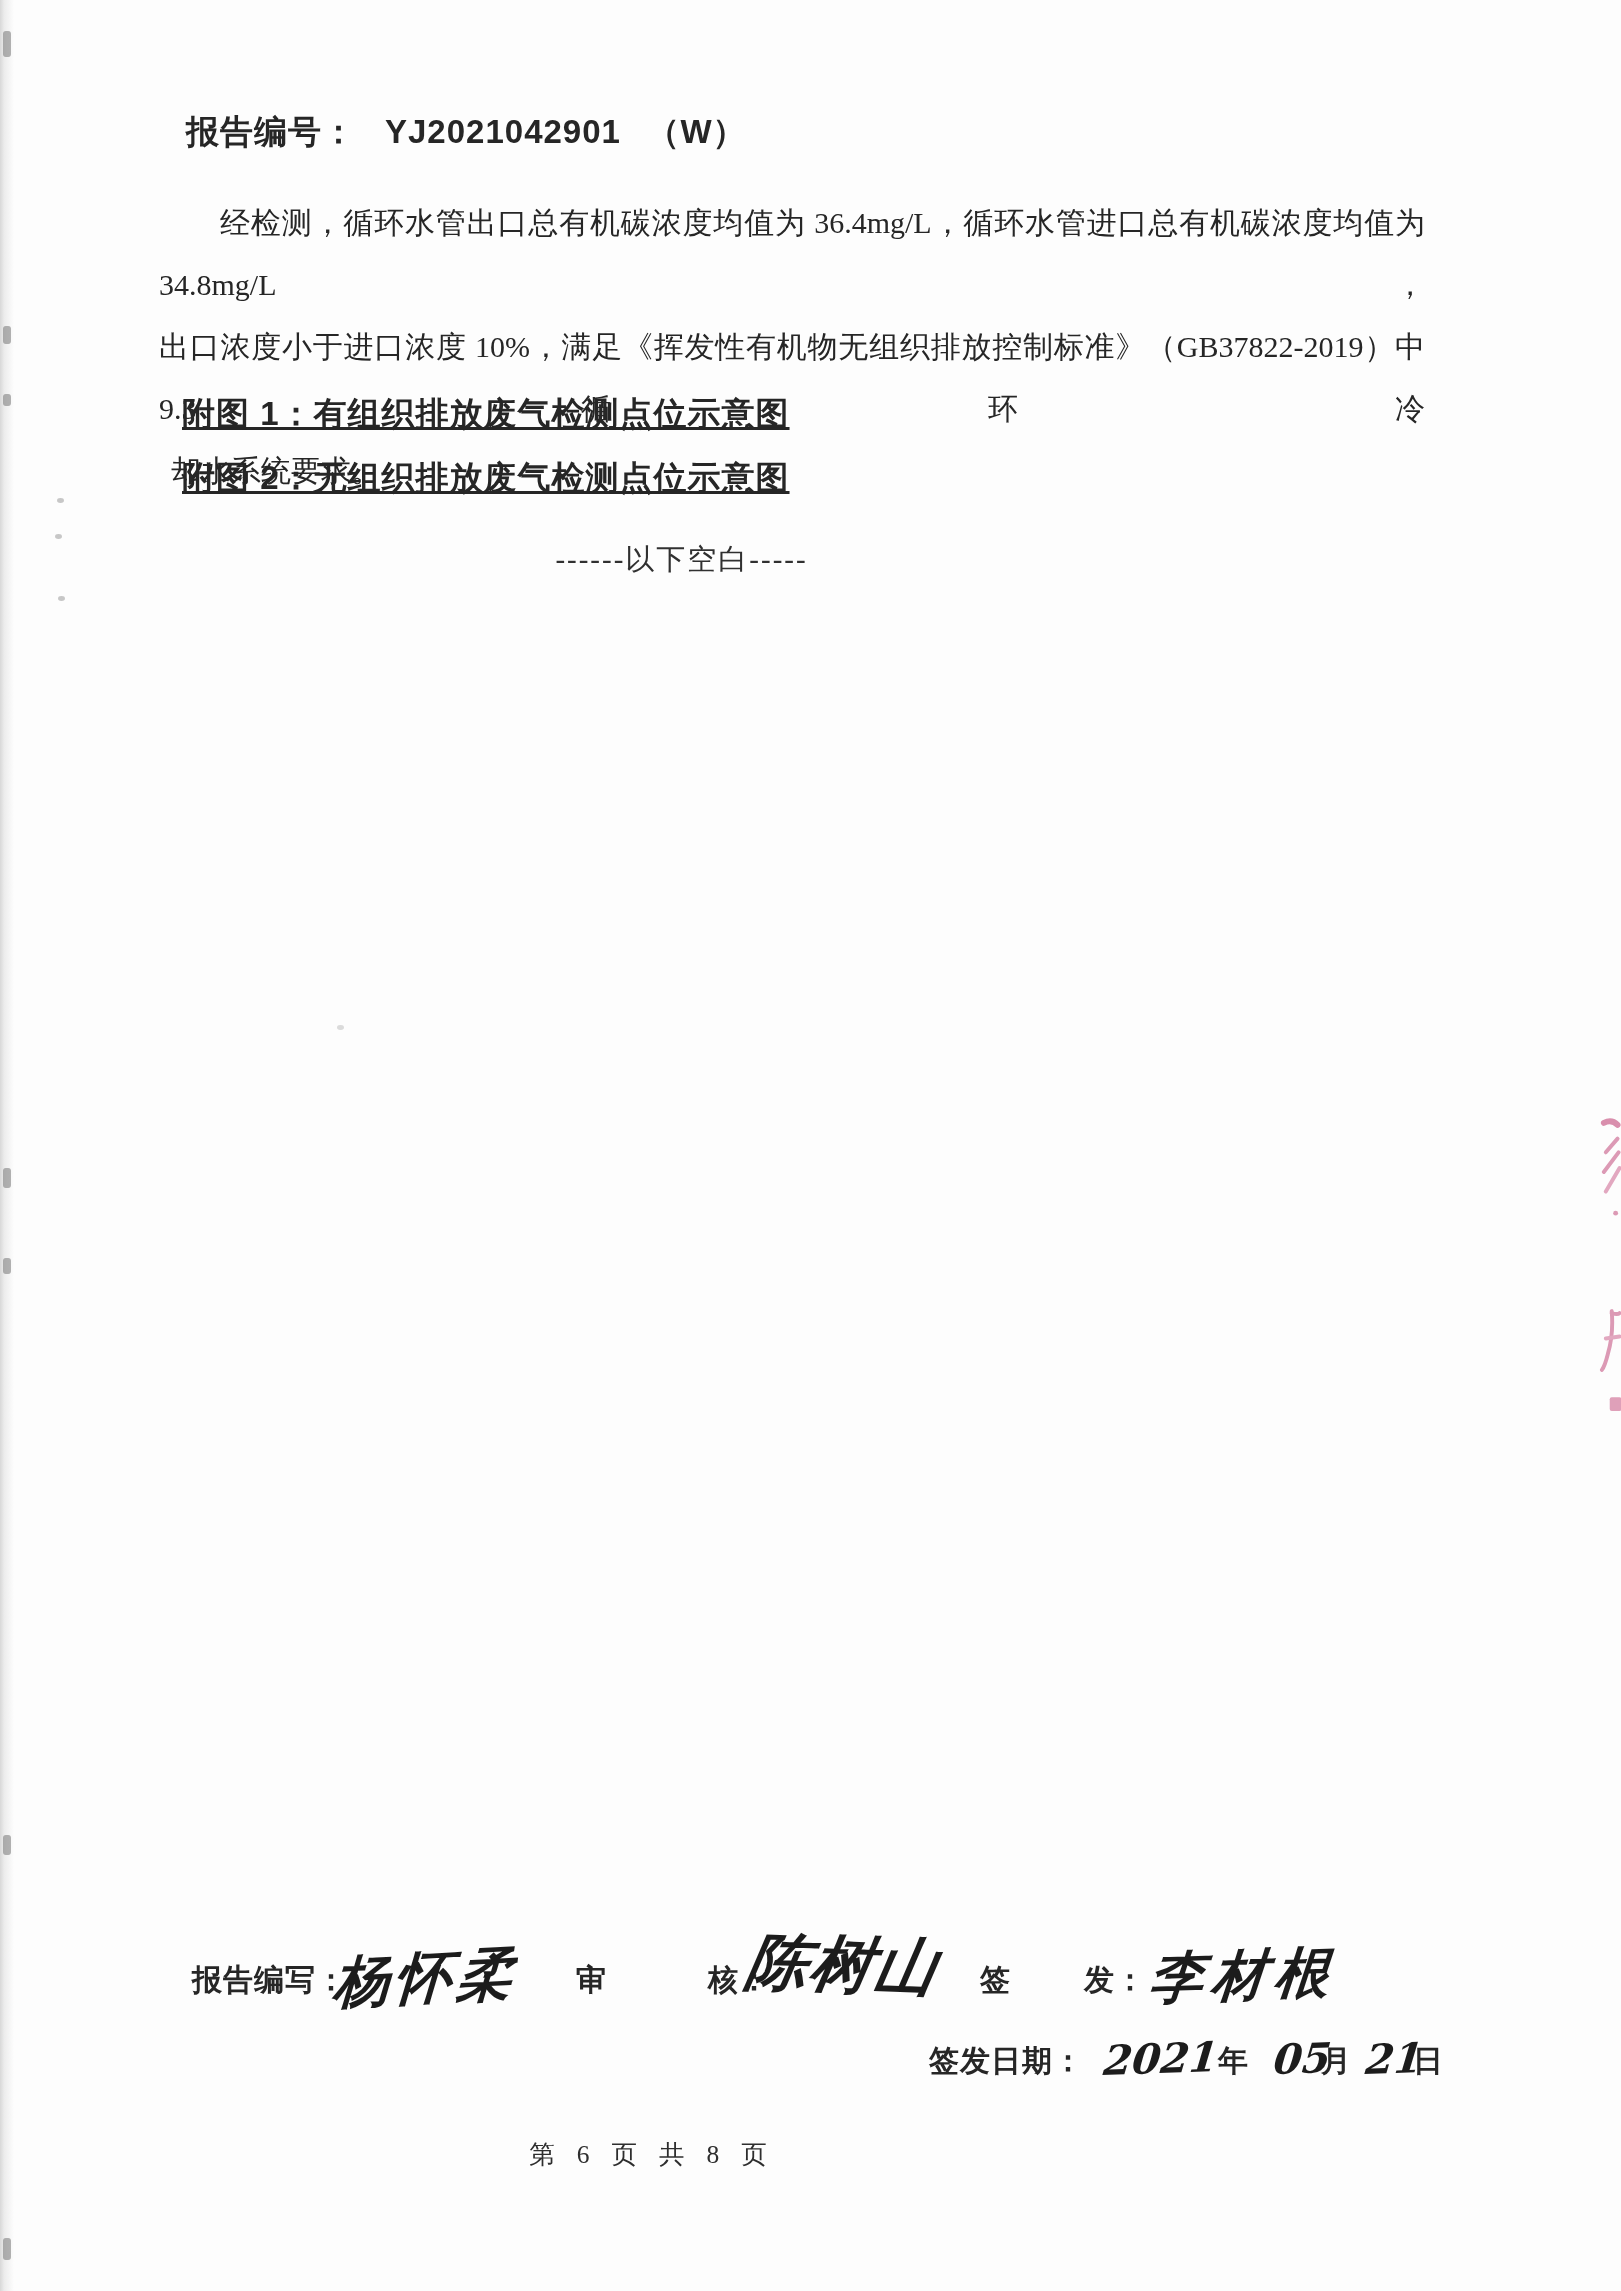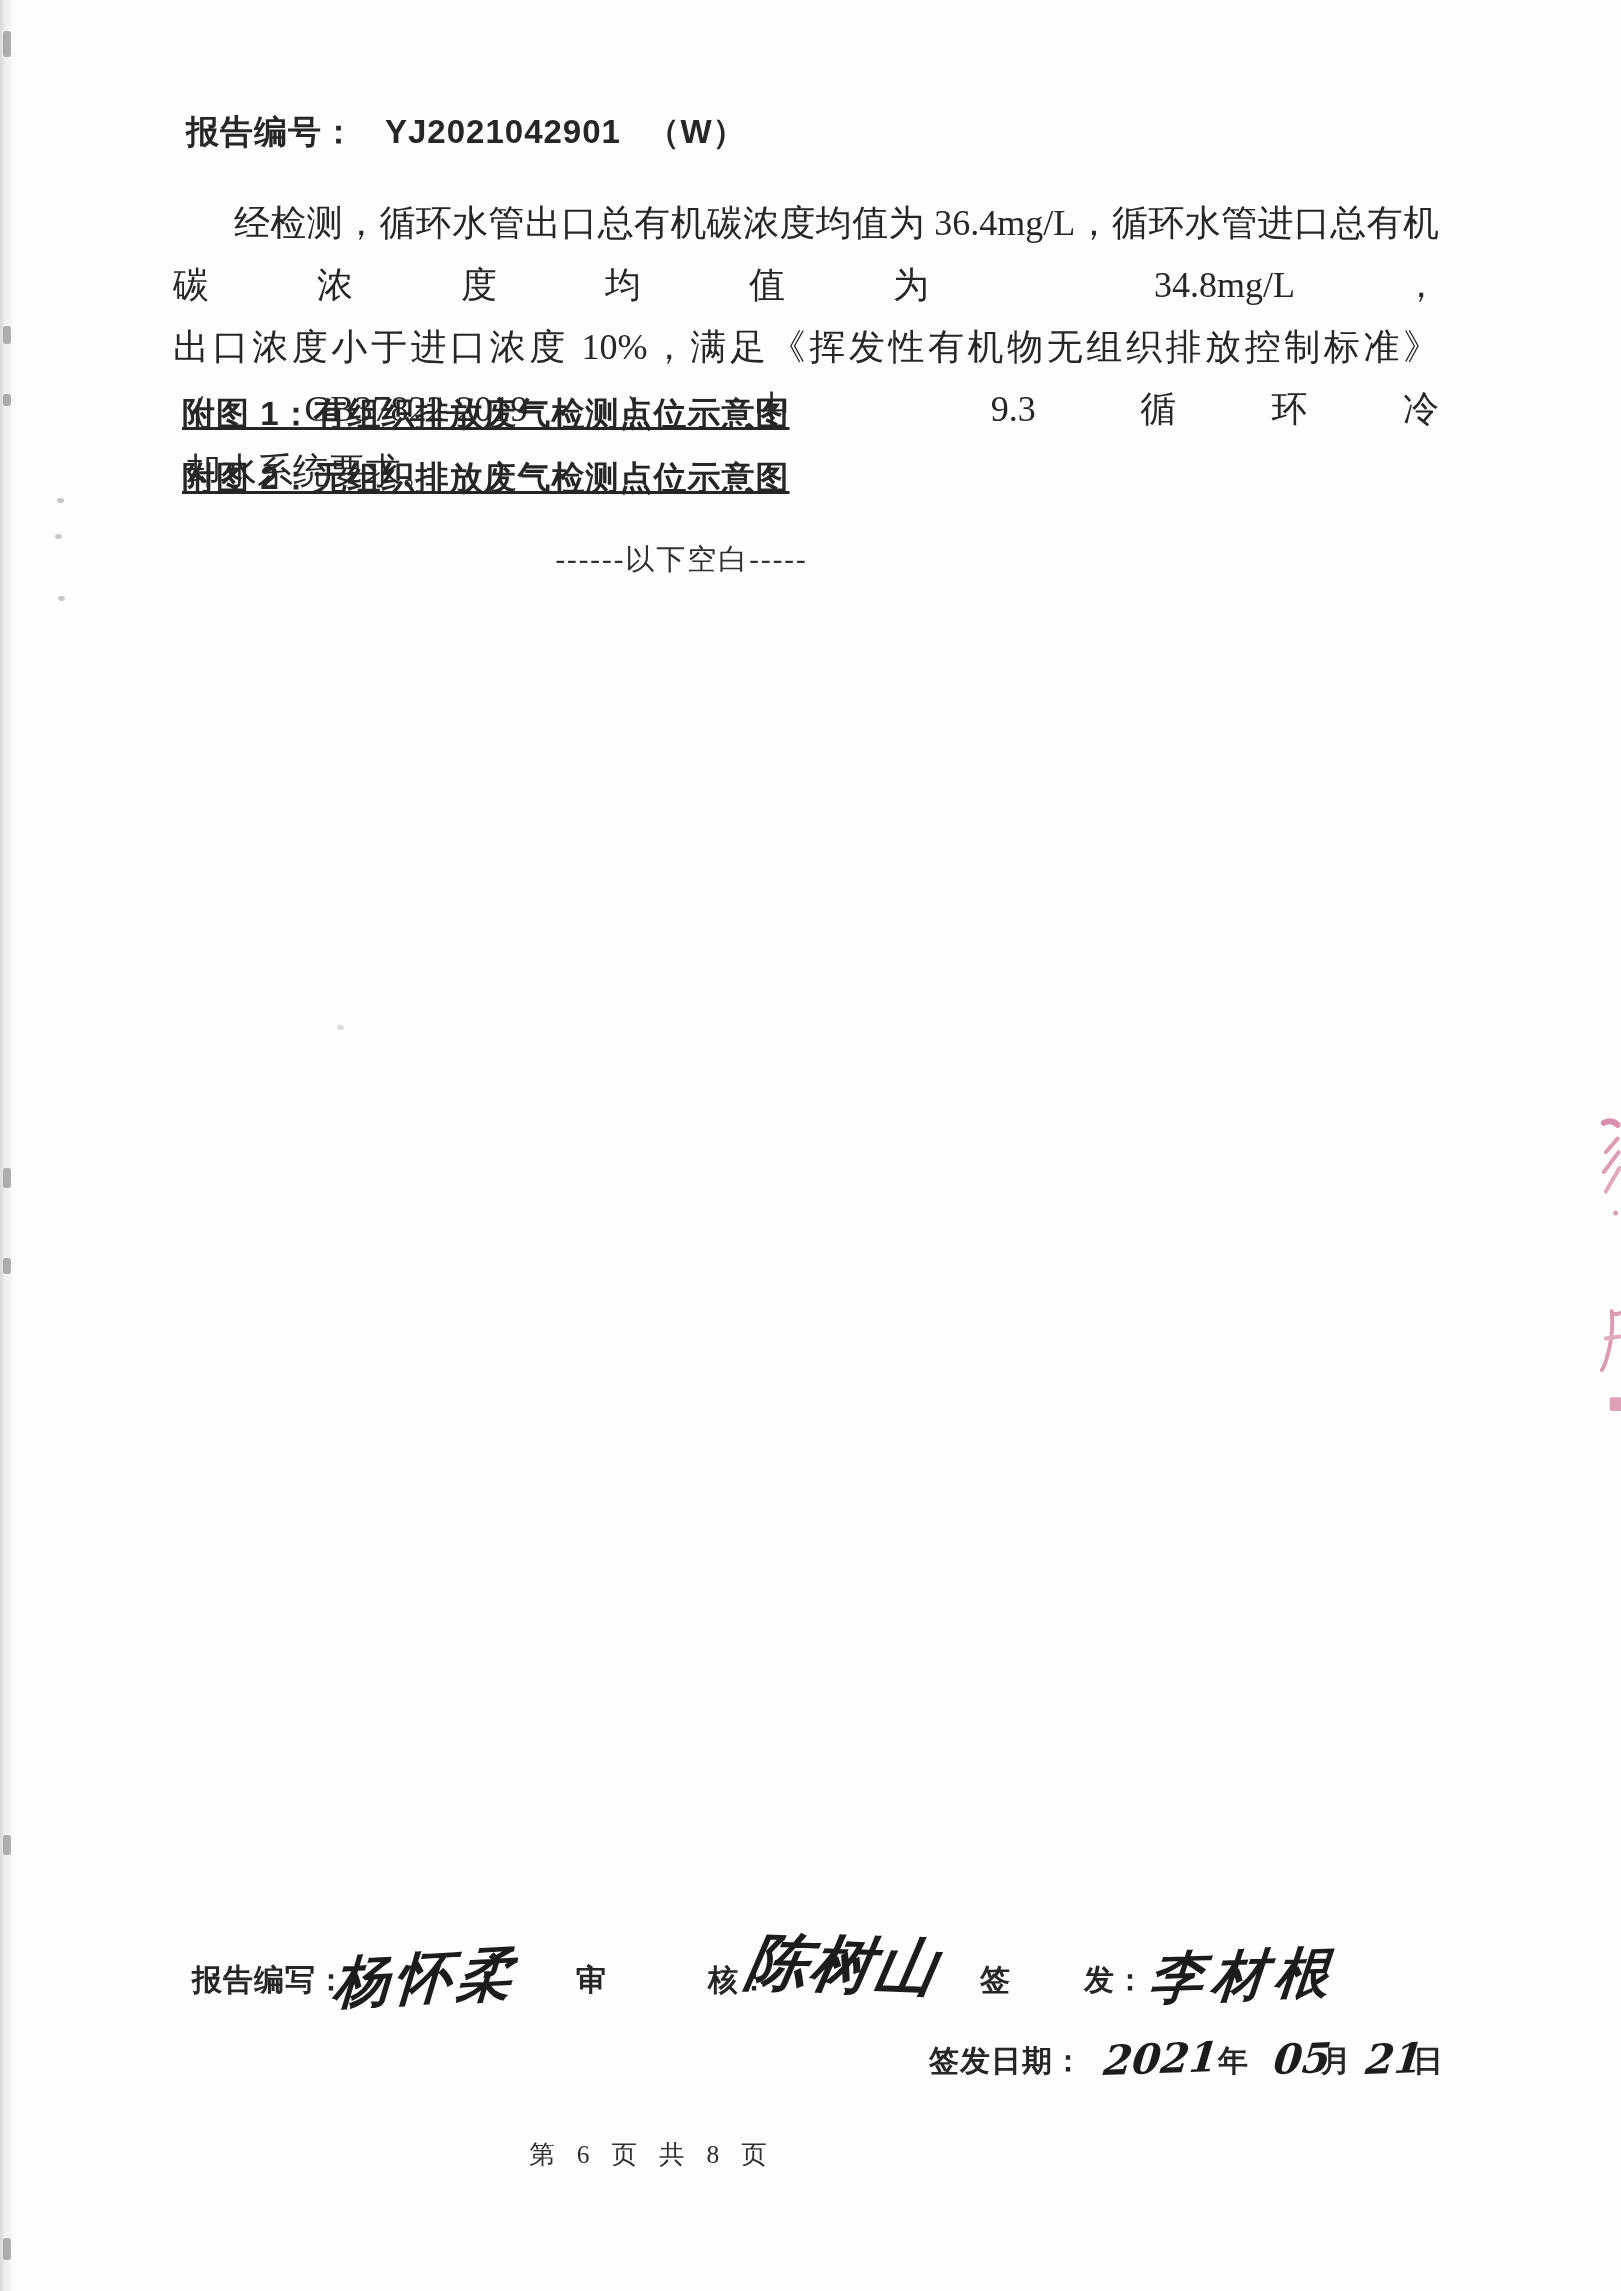--- a/index.html
+++ b/index.html
@@ -27,22 +27,22 @@
   }
   .hdr{
     position:absolute;left:186px;top:110px;
     display:flex;align-items:baseline;
     font-weight:700;font-size:33px;letter-spacing:1px;
     font-family:"Liberation Sans","DejaVu Sans",sans-serif;
   }
   .hdr .gap1{width:29px}
   .hdr .gap2{width:25.5px}
   .para{
-    position:absolute;left:173px;top:192px;width:1266px;
-    font-size:36px;line-height:62px;
+    position:absolute;left:159px;top:192px;width:1266px;
+    font-size:30px;line-height:62px;
   }
   .para-line{
     text-align:justify;text-align-last:justify;
     white-space:normal;
   }
   .para-line.first{text-indent:61px;}
   .para-line.last{text-align:left;text-align-last:left;margin-left:12px;}
   .attach{
     position:absolute;left:182px;
     font-size:33px;font-weight:700;letter-spacing:1px;

